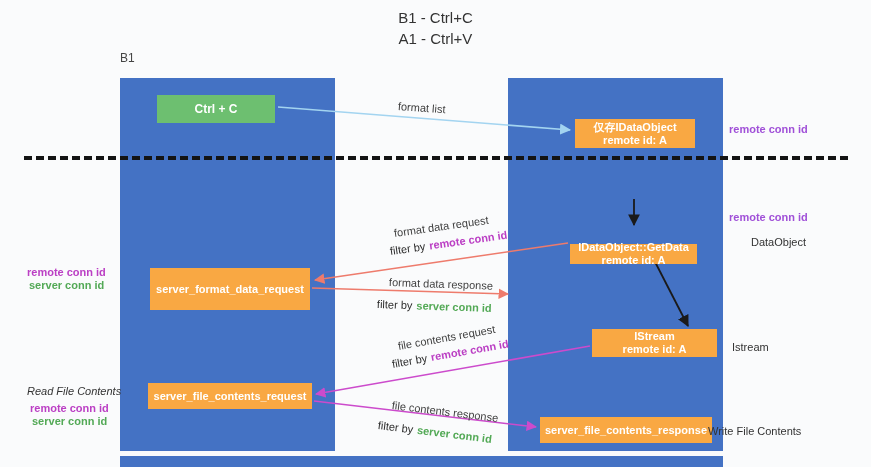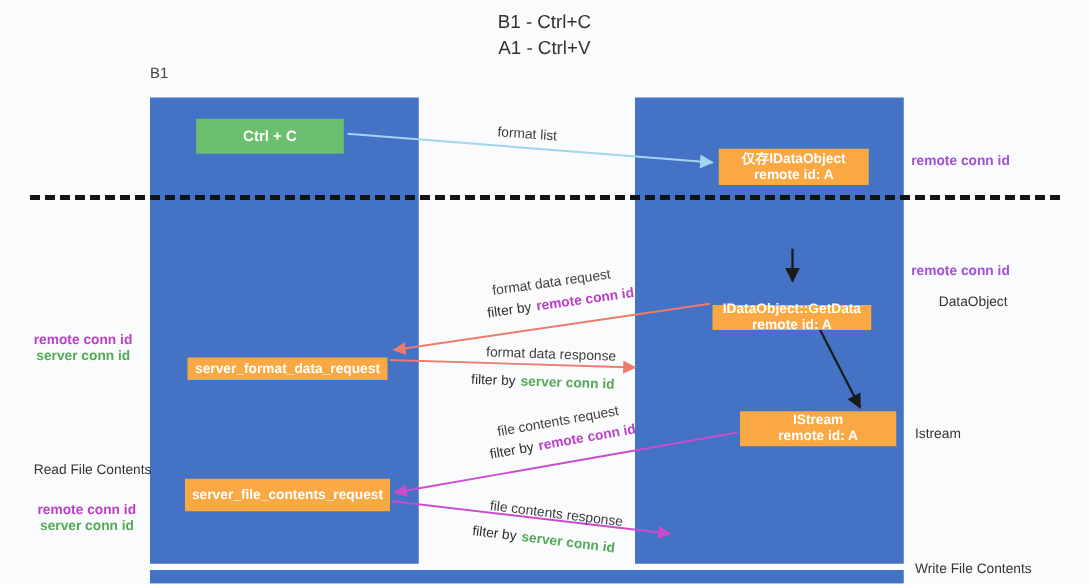--- a/index.html
+++ b/index.html
@@ -102,34 +102,37 @@
     <div>仅存IDataObject</div>
     <div>remote id: A</div>
   </div>
 
 
   <div class="abs node orange" style="left:570px;top:228px;width:127px;height:20px;margin-top:16px;">
     <div>IDataObject::GetData</div>
     <div>remote id: A</div>
   </div>
 
-  <div class="abs node orange one-line" style="left:150px;top:268px;width:160px;height:18px;margin-top:18px;">
+  <div class="abs node orange one-line" style="left:150px;top:268px;width:160px;height:42px;">
     <div>server_format_data_request</div>
   </div>
 
 
   <div class="abs node orange" style="left:592px;top:329px;width:125px;height:28px;">
     <div>IStream</div>
     <div>remote id: A</div>
   </div>
 
   <div class="abs node orange one-line" style="left:148px;top:383px;width:164px;height:26px;">
     <div>server_file_contents_request</div>
   </div>
 
+  <div class="abs node orange one-line" style="left:540px;top:417px;width:172px;height:26px;">
+    <div>server_file_contents_response</div>
+  </div>
 
   <div class="abs flow-label" style="left:398px;top:100px;transform:rotate(4deg);">format list</div>
 
   <div class="abs flow-label" style="left:394px;top:227px;transform:rotate(-8deg);">format data request</div>
   <div class="abs filter-label" style="left:390px;top:245px;transform:rotate(-8deg);">
     <span>filter by</span><span class="conn conn-magenta">remote conn id</span>
   </div>
 
   <div class="abs flow-label" style="left:389px;top:276px;transform:rotate(2deg);">format data response</div>
   <div class="abs filter-label" style="left:377px;top:298px;transform:rotate(2deg);">
@@ -143,21 +146,21 @@
 
   <div class="abs flow-label" style="left:392px;top:399px;transform:rotate(7deg);">file contents response</div>
   <div class="abs filter-label" style="left:378px;top:419px;transform:rotate(7deg);">
     <span>filter by</span><span class="conn conn-green">server conn id</span>
   </div>
 
   <div class="abs side-label side-purple" style="left:729px;top:123px;">remote conn id</div>
   <div class="abs side-label side-purple" style="left:729px;top:211px;">remote conn id</div>
   <div class="abs side-label" style="left:729px;top:236px;padding-left:22px;">DataObject</div>
   <div class="abs side-label" style="left:732px;top:341px;">Istream</div>
-  <div class="abs side-label" style="left:732px;top:425px;margin-top:24px;">Write File Contents</div>
+  <div class="abs side-label" style="left:708px;top:425px;">Write File Contents</div>
 
   <div class="abs side-label side-magenta" style="left:27px;top:266px;">remote conn id</div>
   <div class="abs side-label side-green" style="left:29px;top:279px;">server conn id</div>
-  <div class="abs side-label" style="left:27px;top:370px;">Read File Contents</div>
+  <div class="abs side-label" style="left:27px;top:385px;font-style:italic;">Read File Contents</div>
   <div class="abs side-label side-magenta" style="left:30px;top:402px;">remote conn id</div>
   <div class="abs side-label side-green" style="left:32px;top:415px;">server conn id</div>
 
 </div>
 
 </body></html>

